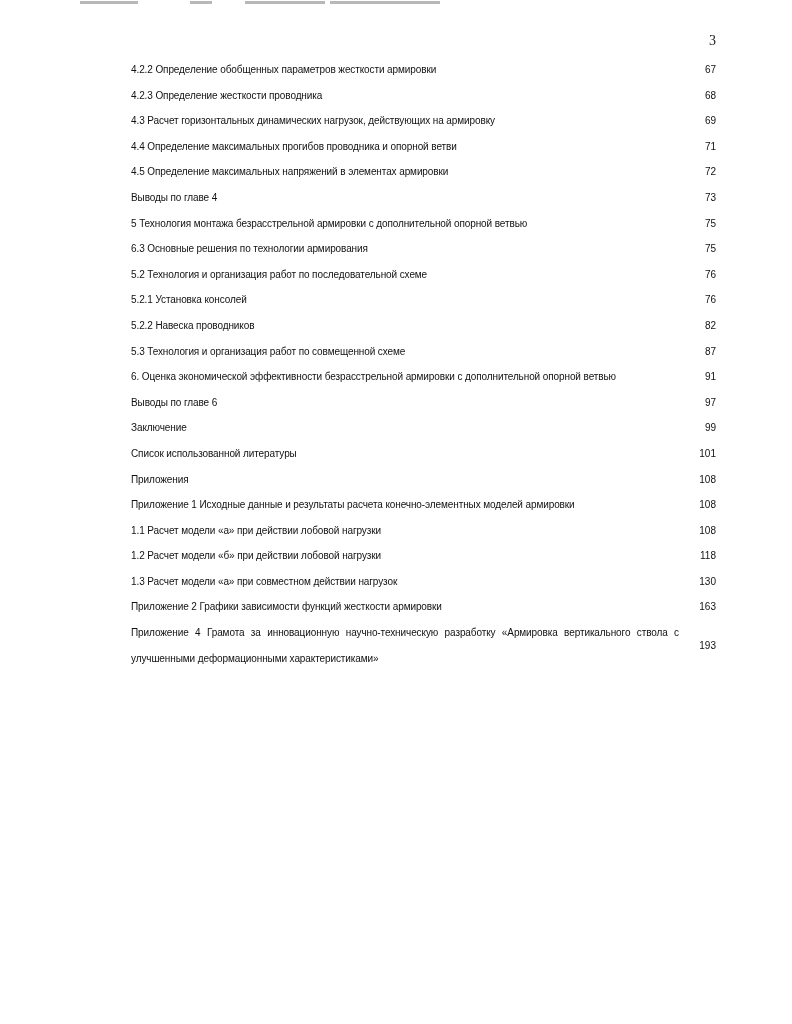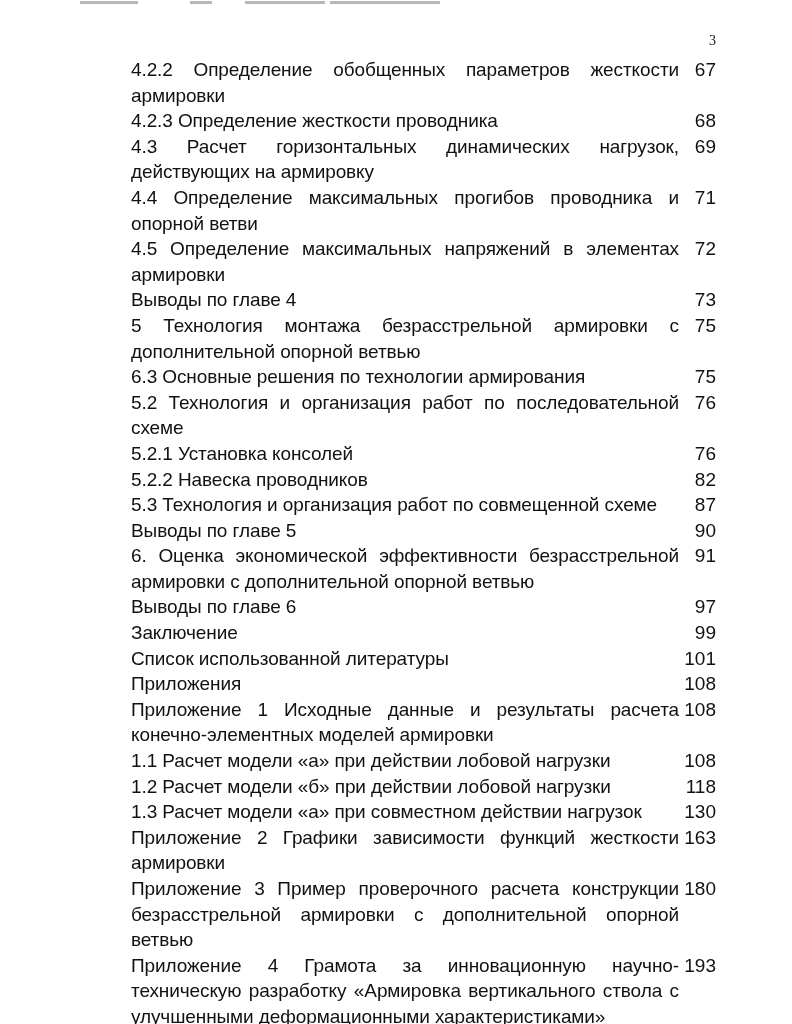--- a/index.html
+++ b/index.html
@@ -40,21 +40,22 @@
       color: #222;
     }
     .toc {
       position: absolute;
       top: 57px;
       left: 131px;
       width: 585px;
     }
     .toc-row {
       display: flex;
-      font-size: 19px;
+      align-items: center;
+      font-size: 10px;
       line-height: 25.6px;
     }
     .toc-title {
       width: 548px;
       text-align: justify;
       text-align-last: left;
       letter-spacing: -0.1px;
     }
     .toc-page {
       flex: 1;
@@ -116,24 +117,20 @@
     </div>
     <div class="toc-row">
       <div class="toc-title">5.2.2 Навеска проводников</div>
       <div class="toc-page">82</div>
     </div>
     <div class="toc-row">
       <div class="toc-title">5.3 Технология и организация работ по совмещенной схеме</div>
       <div class="toc-page">87</div>
     </div>
     <div class="toc-row">
-      <div class="toc-title">Выводы по главе 5</div>
-      <div class="toc-page">90</div>
-    </div>
-    <div class="toc-row">
       <div class="toc-title">6. Оценка экономической эффективности безрасстрельной армировки с дополнительной опорной ветвью</div>
       <div class="toc-page">91</div>
     </div>
     <div class="toc-row">
       <div class="toc-title">Выводы по главе 6</div>
       <div class="toc-page">97</div>
     </div>
     <div class="toc-row">
       <div class="toc-title">Заключение</div>
       <div class="toc-page">99</div>
@@ -160,20 +157,16 @@
     </div>
     <div class="toc-row">
       <div class="toc-title">1.3 Расчет модели «а» при совместном действии нагрузок</div>
       <div class="toc-page">130</div>
     </div>
     <div class="toc-row">
       <div class="toc-title">Приложение 2 Графики зависимости функций жесткости армировки</div>
       <div class="toc-page">163</div>
     </div>
     <div class="toc-row">
-      <div class="toc-title">Приложение 3 Пример проверочного расчета конструкции безрасстрельной армировки с дополнительной опорной ветвью</div>
-      <div class="toc-page">180</div>
-    </div>
-    <div class="toc-row">
       <div class="toc-title">Приложение 4 Грамота за инновационную научно-техническую разработку «Армировка вертикального ствола с улучшенными деформационными характеристиками»</div>
       <div class="toc-page">193</div>
     </div>
   </div>
 
 </body></html>

